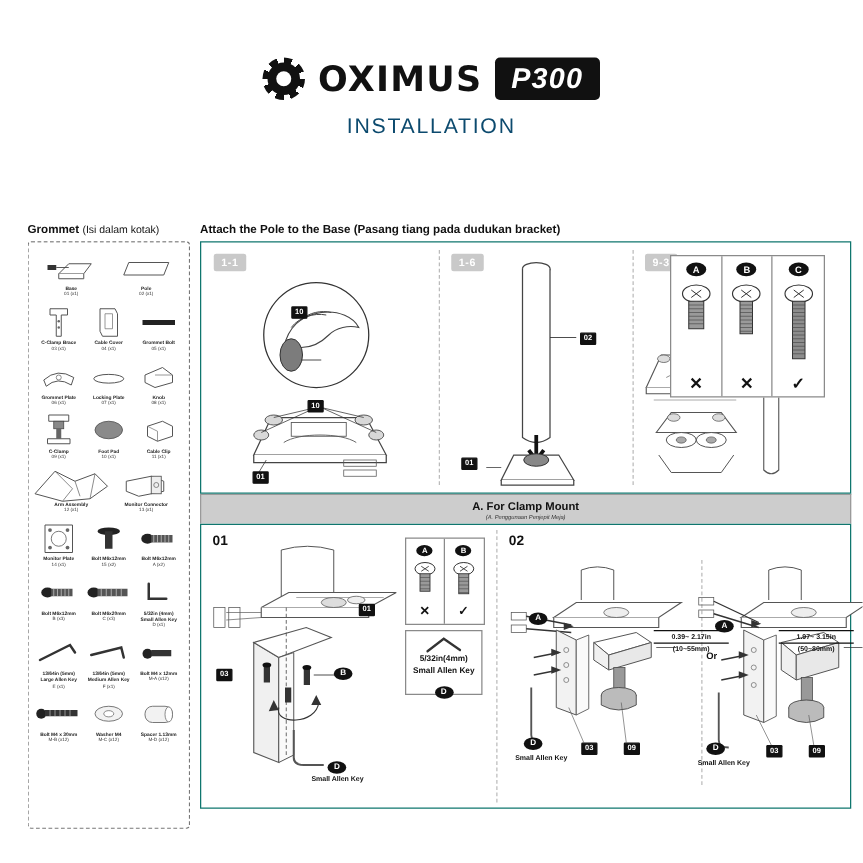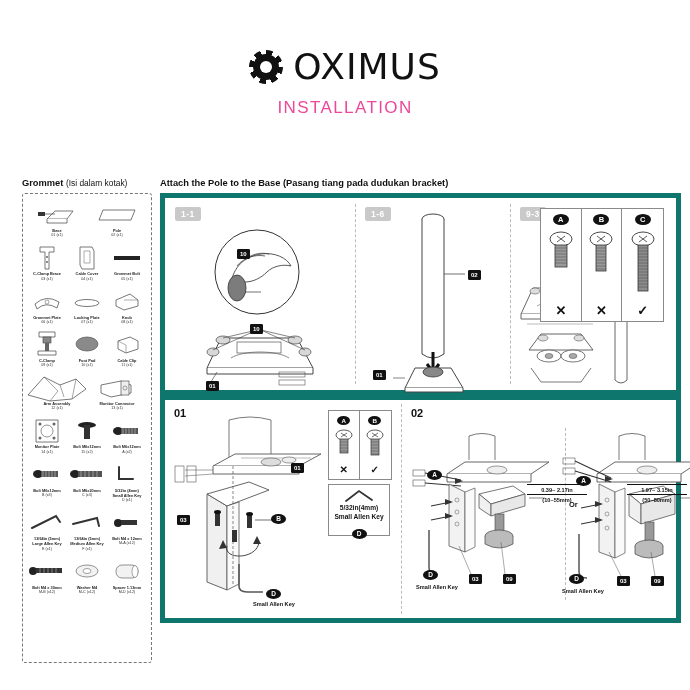--- a/index.html
+++ b/index.html
@@ -14,25 +14,25 @@
      conic-gradient(#111 0 7%, transparent 0 12.5%,
                     #111 0 19.5%, transparent 0 25%,
                     #111 0 32%, transparent 0 37.5%,
                     #111 0 44.5%, transparent 0 50%,
                     #111 0 57%, transparent 0 62.5%,
                     #111 0 69.5%, transparent 0 75%,
                     #111 0 82%, transparent 0 87.5%,
                     #111 0 94.5%, transparent 0 100%);}
   .logo-mark .ring{position:absolute;left:4px;top:4px;right:4px;bottom:4px;border-radius:50%;background:#111;}
   .logo-mark .hole{position:absolute;left:11px;top:11px;right:11px;bottom:11px;border-radius:50%;background:#fff;}
-  .brandname{font-size:36px;font-weight:normal;letter-spacing:1px;font-family:"DejaVu Sans",sans-serif;}
+  .brandname{font-size:28px;font-weight:bold;letter-spacing:1px;font-family:"DejaVu Sans",sans-serif;}
   .modelbadge{background:#111;color:#fff;font-size:23px;font-weight:bold;font-style:italic;
      padding:3px 13px 4px;border-radius:4px;letter-spacing:1px;}
   .subtitle{font-size:15.5px;font-weight:bold;font-style:italic;margin-top:13px;letter-spacing:.1px;}
-  .installtitle{font-size:17px;margin-top:11px;letter-spacing:1.4px;color:#ec4899;}
+  .installtitle{font-size:17px;margin-top:11px;letter-spacing:1.4px;color:#0c4a6e;}
 
   
   .columns{position:absolute;left:0;top:178px;width:690px;}
   .left-col{position:absolute;left:22px;top:0;width:130px;}
   .right-col{position:absolute;left:160px;top:0;width:521px;}
 
   .sec-title{font-size:9.3px;font-weight:bold;margin:0 0 5px 0;}
   .sec-title .sub{font-weight:normal;font-size:8.4px;}
 
   
@@ -40,21 +40,21 @@
   .parts-grid{display:flex;flex-wrap:wrap;}
   .part{width:33.33%;box-sizing:border-box;text-align:center;margin-bottom:6px;}
   .part.w50{width:50%;}
   .part .art{height:27px;display:flex;align-items:center;justify-content:center;}
   .part .nm{font-size:3.9px;line-height:1.35;font-weight:bold;color:#222;}
   .part .qt{font-size:3.7px;line-height:1.35;color:#333;}
 
   svg{display:block;overflow:visible;}
 
   
-  .panel{border:5px solid #0f766e;background:#fff;box-sizing:border-box;position:relative;}
+  .panel{border:1px solid #0f766e;background:#fff;box-sizing:border-box;position:relative;}
   .panel-top{height:202px;}
   .panel-bottom{height:228px;margin-top:4px;}
 
   .steptag{position:absolute;background:#c9c9c9;color:#fff;font-size:8.5px;font-weight:bold;
       padding:2px 6px;border-radius:2px;letter-spacing:.5px;}
 
   .divline{position:absolute;top:6px;bottom:6px;border-left:1px dashed #bbb;}
 
   
   .badge-sq{display:inline-block;background:#111;color:#fff;font-size:6px;font-weight:bold;
@@ -93,20 +93,21 @@
 <div class="page">
 
   <div class="header">
     <div class="brandline">
       <span class="logo-mark">
         <span class="gear"></span>
           <span class="ring"></span>
           <span class="hole"></span>
       </span>
       <span class="brandname">OXIMUS</span>
+      <span class="modelbadge">P300</span>
     </div>
     <div class="installtitle">INSTALLATION</div>
   </div>
 
   <div class="columns">
 
     <div class="left-col">
       <div class="sec-title">
         <span>Grommet</span>
         <span class="sub">(Isi dalam kotak)</span>
@@ -544,20 +545,24 @@
                 <line x1="8" y1="57" x2="18" y2="57"></line>
                   <line x1="8" y1="60" x2="18" y2="60"></line>
               </g>
             </svg>
             <span class="mark">✓</span>
           </div>
         </div>
       </div>
 
 
+      <div class="sect-head">
+        <div class="h1">A. For Clamp Mount</div>
+        <div class="h2">(A. Penggunaan Penjepit Meja)</div>
+      </div>
 
       <div class="panel panel-bottom" style="margin-top:0;">
         <div class="divline" style="left:236px;top:4px;bottom:4px;"></div>
 
         <div class="stepnum" style="left:9px;top:7px;">01</div>
 
         <svg class="pos" style="left:6px;top:14px;" width="185" height="200" viewBox="0 0 185 200">
 
           <path d="M58 6 L58 44 M100 6 L100 44" stroke="#555" stroke-width=".8" fill="none"></path>
           <path d="M58 6 Q79 0 100 6" stroke="#555" stroke-width=".8" fill="none"></path>

